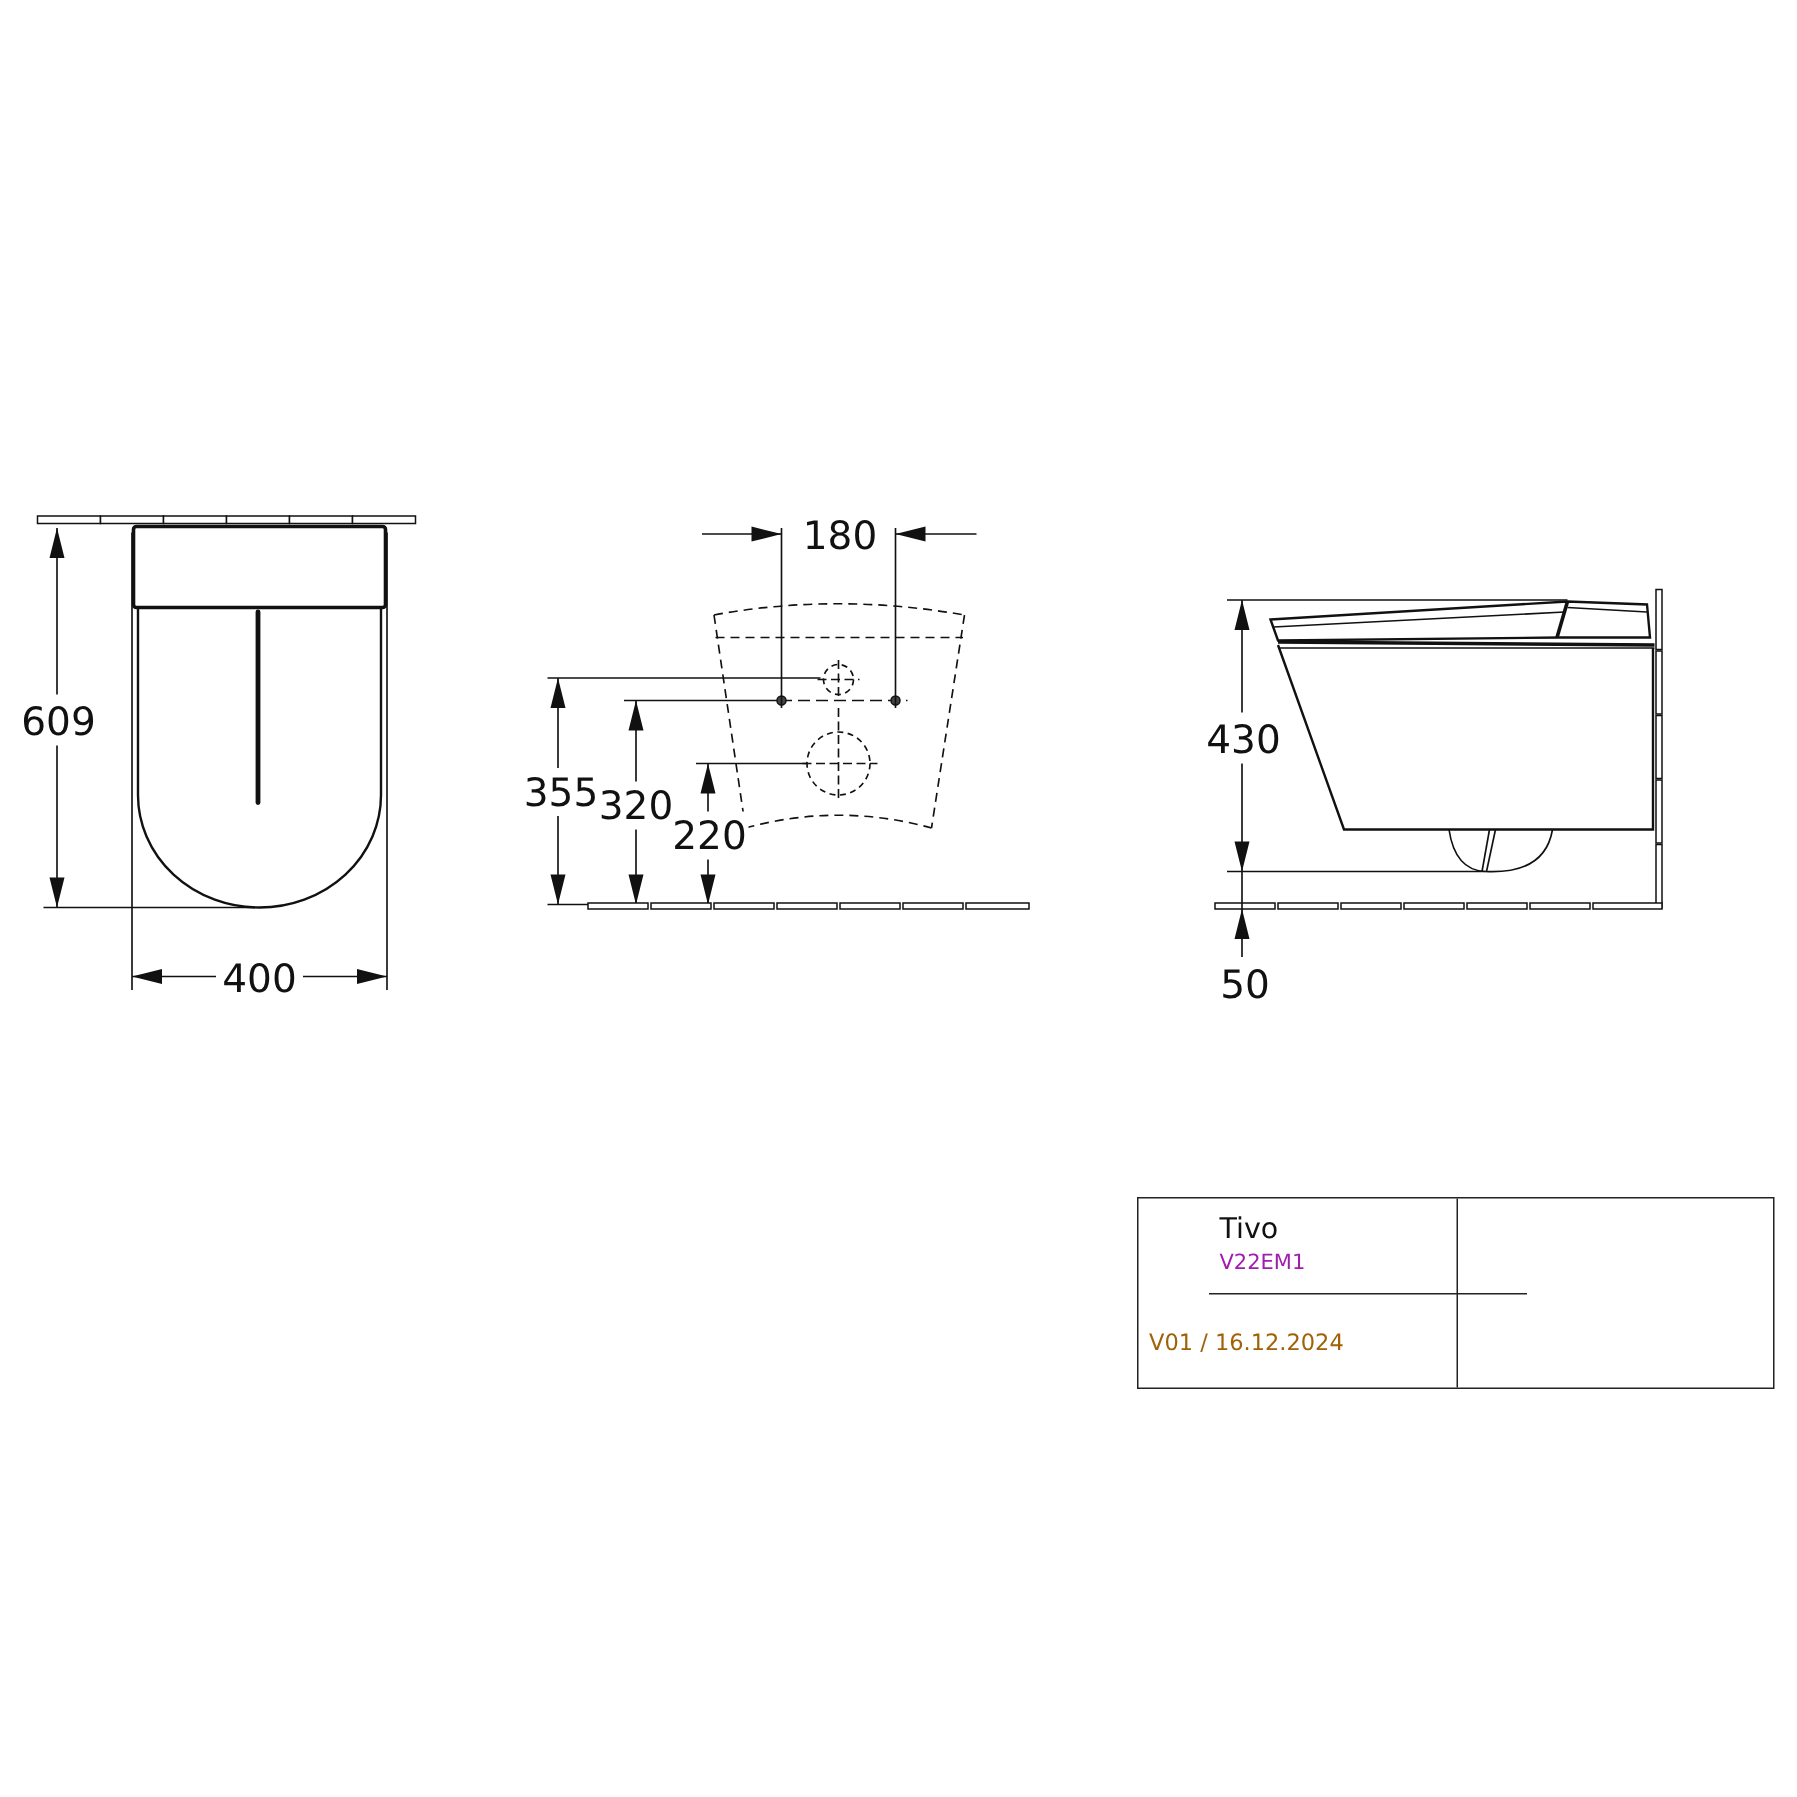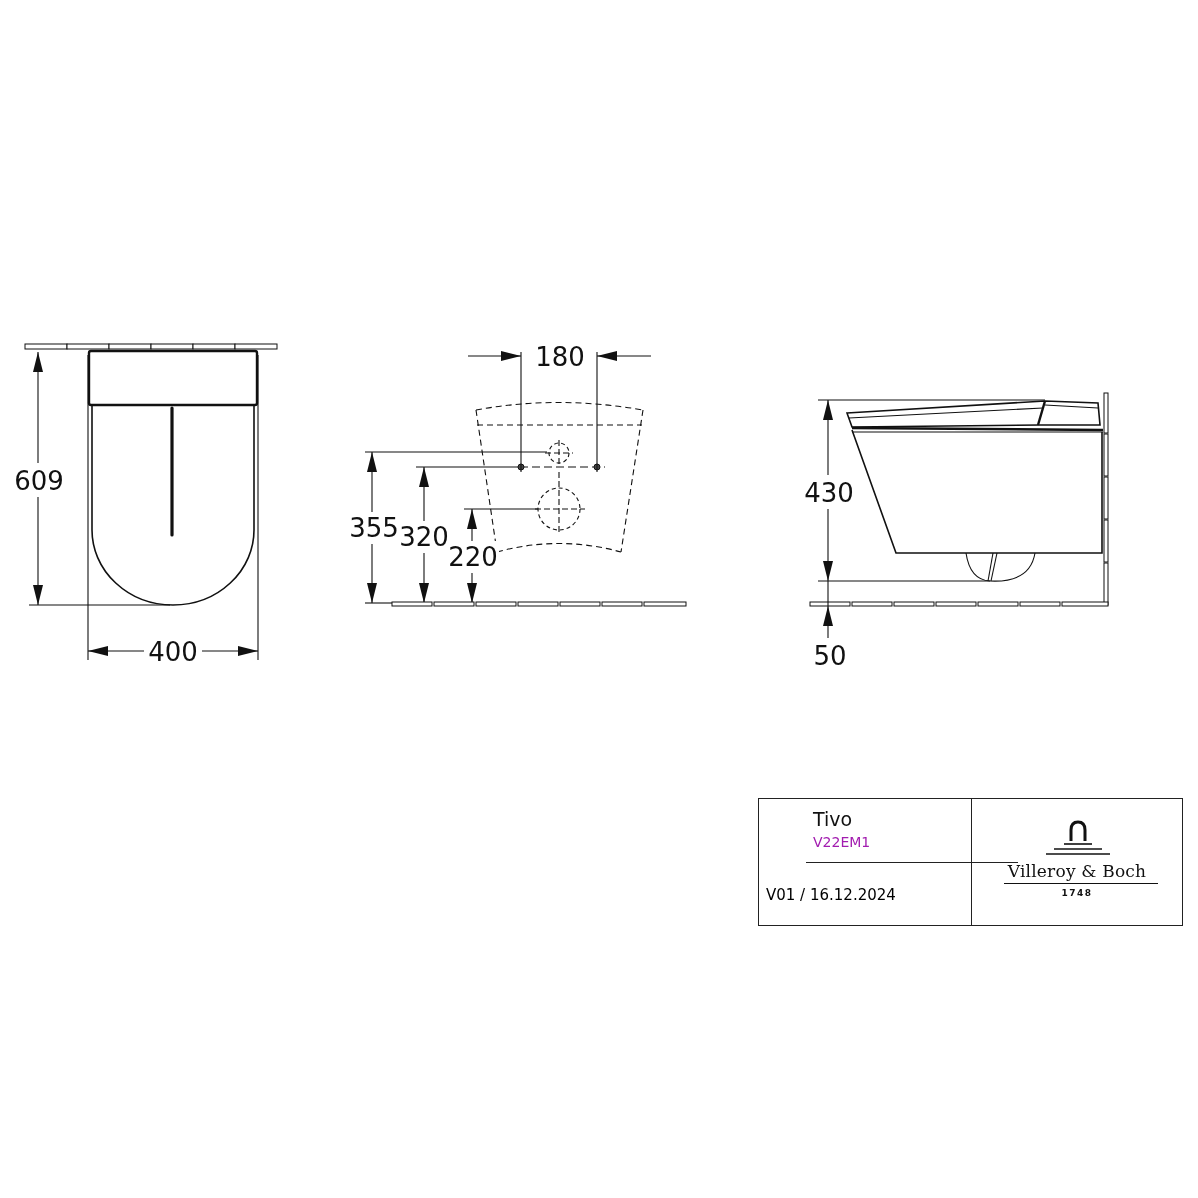--- a/index.html
+++ b/index.html
@@ -14,21 +14,21 @@
     .dash { stroke-dasharray: 6 4; }
     .dashsm { stroke-dasharray: 4 3; }
     .tile { stroke: #111; stroke-width: 1; fill: #fff; }
     .arrow { fill: #111; stroke: none; }
 
     .title-block { position: absolute; left: 758px; top: 798px; width: 425px; height: 128px; border: 1.5px solid #222; box-sizing: border-box; background: #fff; }
     .tb-left { position: absolute; left: 0; top: 0; width: 213px; height: 100%; border-right: 1.5px solid #222; box-sizing: border-box; }
     .tb-top { position: absolute; left: 15px; top: 0; width: 100%; height: 64px; border-bottom: 1.5px solid #222; box-sizing: border-box; margin-left: 32px; }
     .tb-product { position: absolute; left: 7px; top: 9px; font-size: 19px; color: #111; font-family: "DejaVu Sans", sans-serif; }
     .tb-code { position: absolute; left: 7px; top: 35px; font-size: 14px; color: #a21caf; font-family: "DejaVu Sans", sans-serif; }
-    .tb-version { position: absolute; left: 7px; top: 87px; font-size: 15px; color: #000000; font-family: "DejaVu Sans", sans-serif; }
+    .tb-version { position: absolute; left: 7px; top: 87px; font-size: 15px; color: #a16207; font-family: "DejaVu Sans", sans-serif; }
     .tb-right { position: absolute; left: 213px; top: 0; width: 210px; height: 100%; }
     .logo-mark { position: absolute; left: 70px; top: 20px; width: 72px; height: 40px; }
     .logo-name { position: absolute; left: 0; top: 62px; width: 100%; text-align: center; font-family: "DejaVu Serif", serif; font-size: 17px; color: #111; letter-spacing: 0.2px; }
     .logo-underline { position: absolute; left: 32px; top: 84px; width: 154px; height: 0; border-top: 1.6px solid #111; }
     .logo-year { position: absolute; left: 0; top: 89px; width: 100%; text-align: center; font-family: "DejaVu Sans", sans-serif; font-weight: bold; font-size: 9px; letter-spacing: 1.5px; color: #111; }
   </style>
 </head>
 <body>
 
 <svg id="canvas" viewBox="0 0 1198 1198" xmlns="http://www.w3.org/2000/svg">
@@ -179,24 +179,13 @@
 </svg>
 
 <div class="title-block">
   <div class="tb-left">
     <div class="tb-top">
       <div class="tb-product">Tivo</div>
       <div class="tb-code">V22EM1</div>
     </div>
     <div class="tb-version">V01 / 16.12.2024</div>
   </div>
-  <div class="tb-right">
-    <svg class="logo-mark" viewBox="0 0 72 40" xmlns="http://www.w3.org/2000/svg">
-      <path d="M 29 22 L 29 11 Q 29 3 36 3 Q 43 3 43 11 L 43 22" fill="none" stroke="#111" stroke-width="3"></path>
-      <line x1="22" y1="25" x2="50" y2="25" stroke="#111" stroke-width="1.6"></line>
-      <line x1="12" y1="30" x2="60" y2="30" stroke="#111" stroke-width="1.6"></line>
-      <line x1="4" y1="35" x2="68" y2="35" stroke="#111" stroke-width="1.4"></line>
-    </svg>
-    <div class="logo-name">Villeroy &amp; Boch</div>
-    <div class="logo-underline"></div>
-    <div class="logo-year">1748</div>
-  </div>
 </div>
 
 </body></html>

